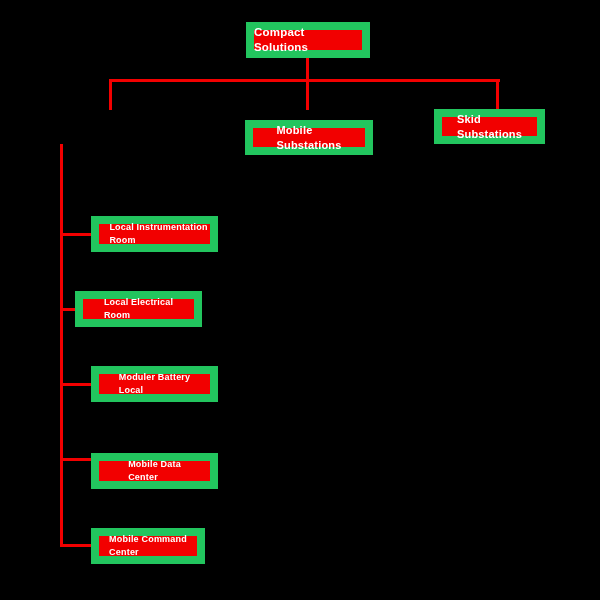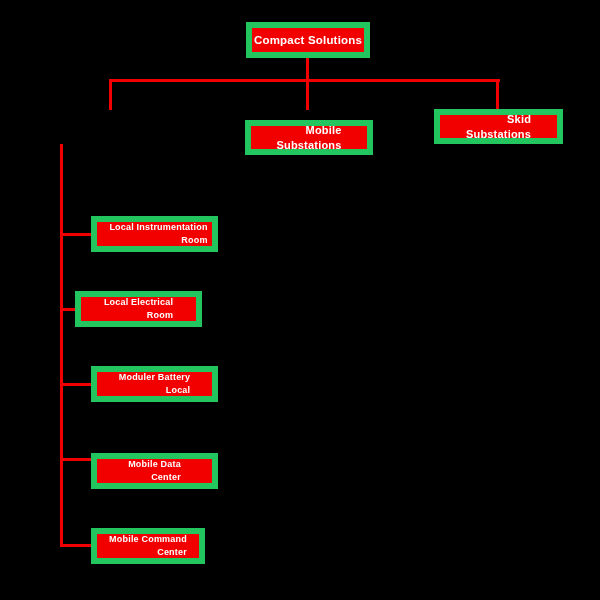--- a/index.html
+++ b/index.html
@@ -12,44 +12,44 @@
     width: 600px;
     height: 600px;
     background: #000000;
     overflow: hidden;
     font-family: "Liberation Sans", sans-serif;
   }
   .node {
     position: absolute;
     box-sizing: border-box;
     background: #F20000;
-    border: 6px solid #22c55e;
+    border: 8px solid #22c55e;
     color: #FFFFFF;
     font-weight: 700;
     display: flex;
     align-items: center;
     justify-content: center;
-    text-align: right;
+    text-align: left;
     white-space: pre-line;
     line-height: 1.3;
     letter-spacing: 0.2px;
   }
   .lvl1 { font-size: 11.5px; }
   .lvl2 { font-size: 11px; }
   .lvl3 { font-size: 9px; line-height: 1.45; }
   .line {
     position: absolute;
     background: #F20000;
   }
 
   
   .n-root  { left: 246px; top: 22px;  width: 124px; height: 36px; }
   .n-ehouse{ left: 48px;  top: 109px; width: 129px; height: 35px; }
   .n-mobile{ left: 245px; top: 120px; width: 128px; height: 35px; }
-  .n-skid  { left: 434px; top: 109px; width: 129px; height: 35px; }
+  .n-skid  { left: 434px; top: 109px; width: 111px; height: 35px; }
   .n-sub1  { left: 91px;  top: 216px; width: 127px; height: 36px; padding-left: 8px; }
   .n-sub2  { left: 75px;  top: 291px; width: 127px; height: 36px; }
   .n-sub3  { left: 91px;  top: 366px; width: 127px; height: 36px; }
   .n-sub4  { left: 91px;  top: 441px; width: 127px; height: 36px; margin-top: 12px; }
   .n-sub5  { left: 91px;  top: 528px; width: 114px; height: 36px; }
 
   
   .c-root-drop   { left: 306px; top: 58px;  width: 3px;   height: 23px; }
   .c-rail        { left: 109px; top: 79px;  width: 391px; height: 3px;  }
   .c-drop-left   { left: 109px; top: 79px;  width: 3px;   height: 31px; }

